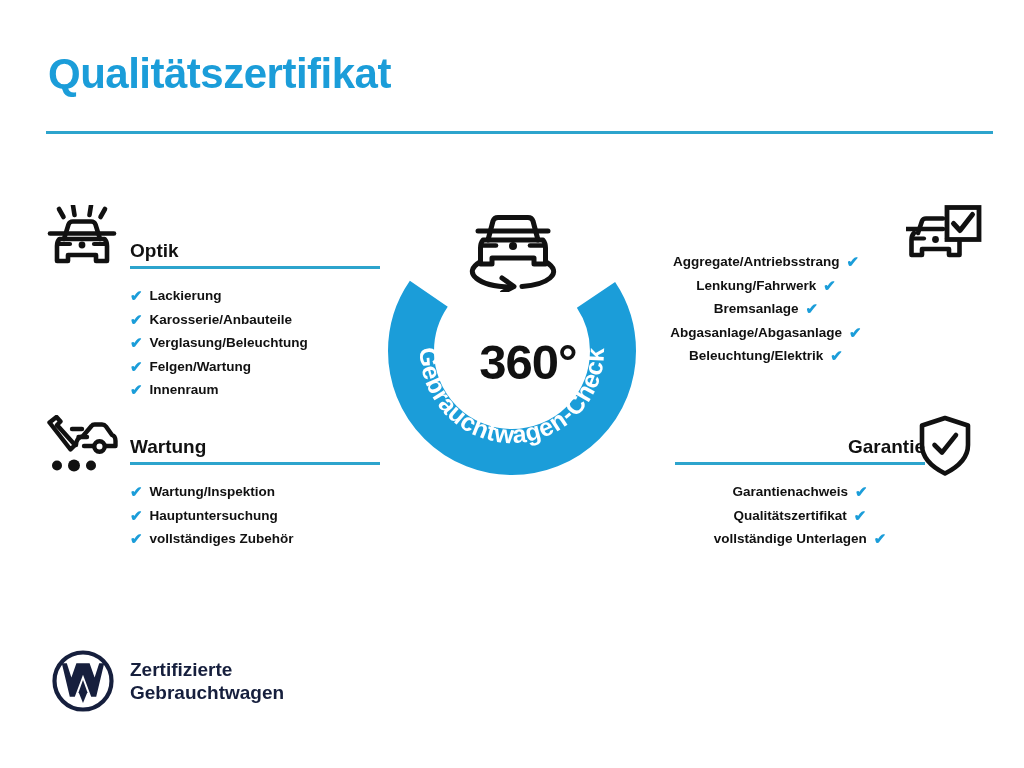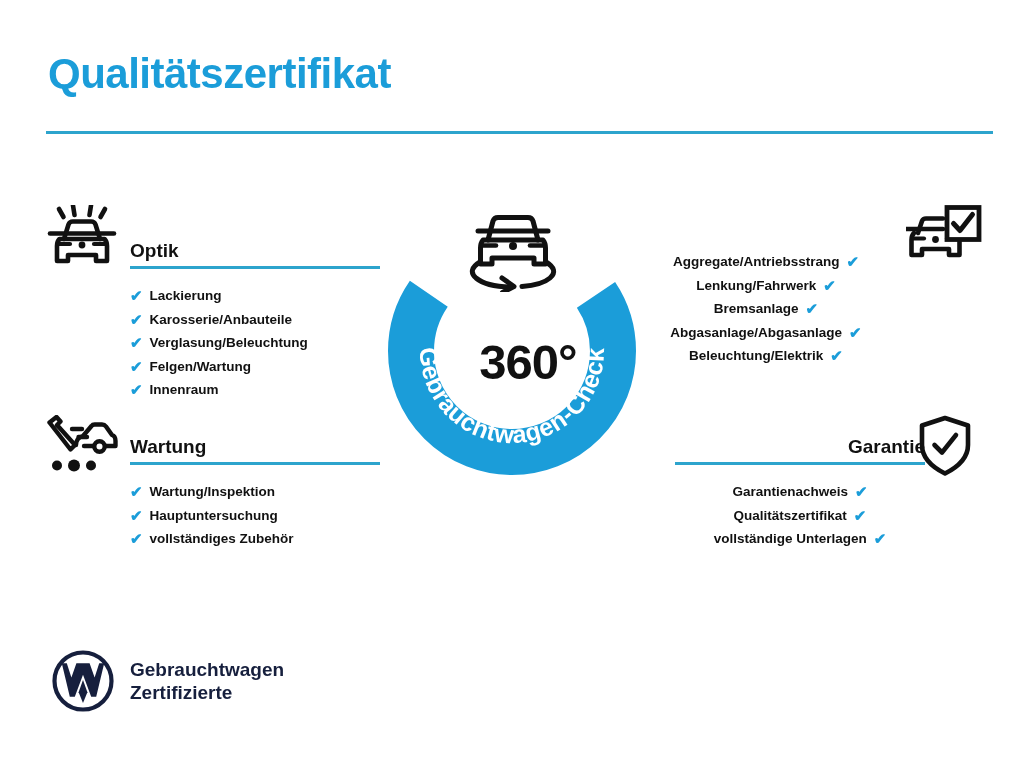--- a/index.html
+++ b/index.html
@@ -342,18 +342,18 @@
     <svg id="vw-mark" width="62" height="62" viewBox="0 0 62 62">
       <circle cx="31" cy="31" r="28.5" fill="none" stroke="#161f3d" stroke-width="4.2"></circle>
       <path d="M31 13.2 L37.6 13.2 L42.6 27.4 L47.2 13.2
                L52.2 13.2
                L44.2 46.8 L39.2 46.8 L31 24.8
                L22.8 46.8 L17.8 46.8 L9.8 13.2
                L14.8 13.2 L19.4 27.4 L24.4 13.2 Z" fill="#161f3d"></path>
       <path d="M31 30 L35.4 42.2 L31 53 L26.6 42.2 Z" fill="#161f3d"></path>
     </svg>
     <div id="footer-text">
+      <div>Zertifizierte</div>
       <div>Gebrauchtwagen</div>
-      <div>Zertifizierte</div>
     </div>
   </div>
 
 </div>
 
 </body></html>

